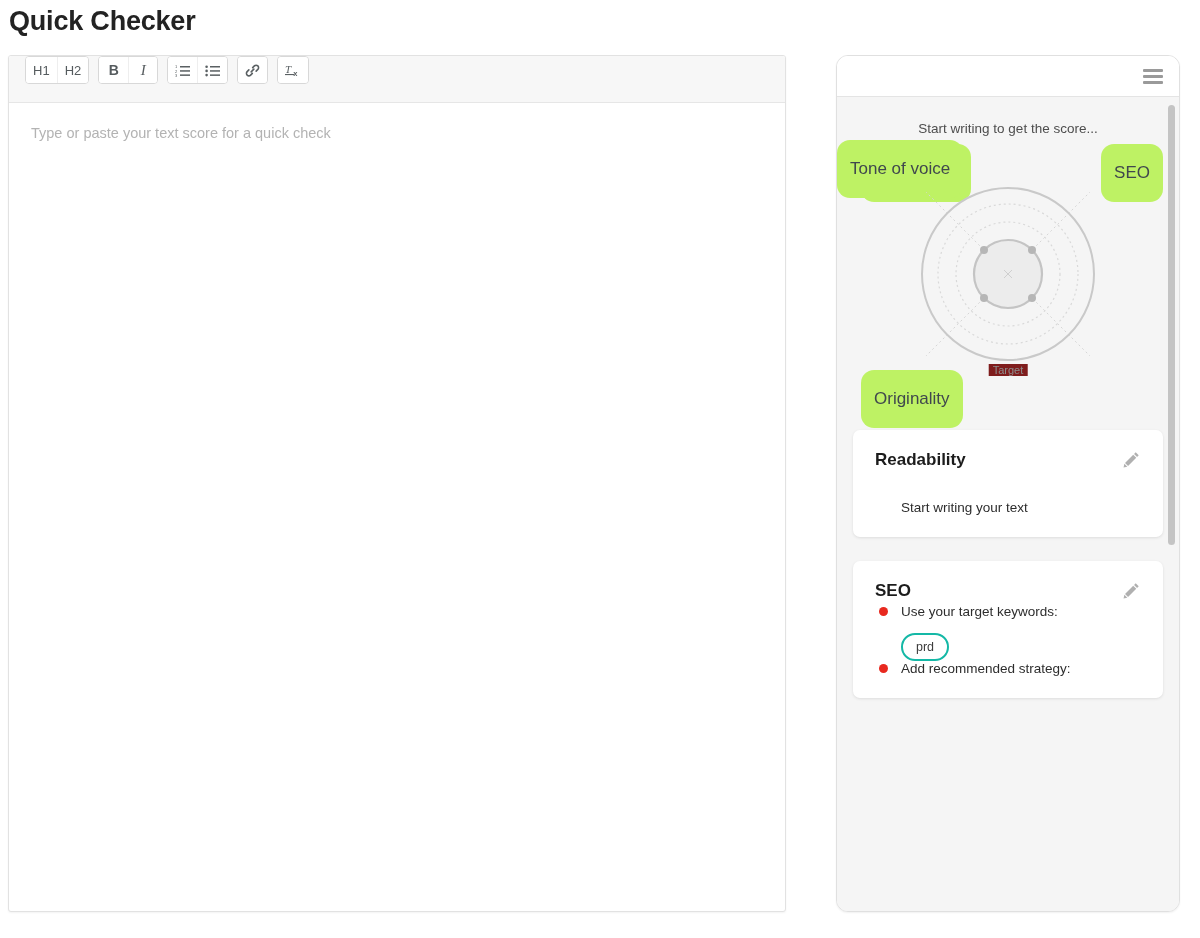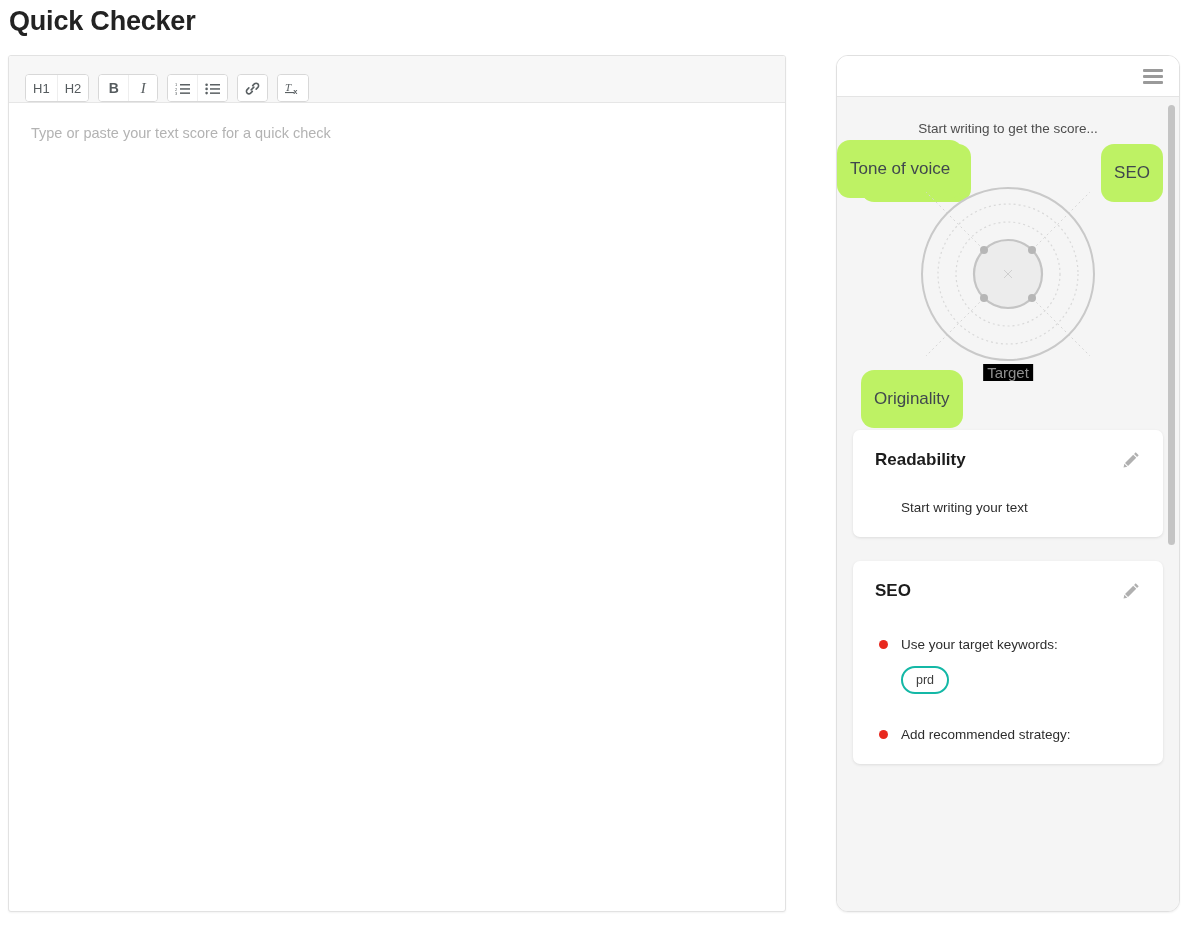--- a/index.html
+++ b/index.html
@@ -29,21 +29,21 @@
     border: 1px solid #e2e2e2;
     border-radius: 3px;
     box-shadow: 0 1px 2px rgba(0,0,0,0.05);
     overflow: hidden;
   }
   .editor-toolbar {
     height: 47px;
     background: #f7f7f7;
     border-bottom: 1px solid #e6e6e6;
     display: flex;
-    align-items: flex-end;
+    align-items: flex-start;
     padding-left: 16px;
     gap: 9px;
   }
   .tb-group {
     display: flex;
     align-items: stretch;
     background: #ffffff;
     border: 1px solid #d8d8d8;
     border-radius: 4px;
     height: 28px;
@@ -136,23 +136,23 @@
     cursor: pointer;
   }
   .pill-readability { left: 24px;  top: 4px; }
   .pill-seo        { right: 16px; top: 4px; }
   .pill-originality{ left: 24px;  bottom: 2px; }
   .radar-svg { position: absolute; left: 50%; top: 34px; transform: translateX(-50%); }
   .target-label {
     position: absolute;
     left: 50%; transform: translateX(-50%);
     top: 224px;
-    font-size: 15px;
+    font-size: 11px;
     color: #8e8e8e;
-    background: #000000;
+    background: #7f1d1d;
     padding: 0 4px;
   }
 
   
   .card {
     background: #ffffff;
     border-radius: 7px;
     margin: 0 16px 24px 16px;
     padding: 20px 22px 22px 22px;
     box-shadow: 0 1px 3px rgba(0,0,0,0.10);
@@ -168,21 +168,21 @@
     color: #1c1c1c;
   }
   .pencil-icon { cursor: pointer; flex: 0 0 auto; }
   .card-text {
     margin-top: 27px;
     font-size: 13.5px;
     color: #2d2d2d;
     margin-left: 26px;
   }
 
-  .seo-item { margin-top: 33px; }
+  .seo-item { }
   .seo-line { display: flex; align-items: center; gap: 13px; }
   .dot {
     width: 9px; height: 9px;
     border-radius: 50%;
     background: #e8291f;
     flex: 0 0 auto;
     margin-left: 4px;
   }
   .seo-label { font-size: 13.5px; color: #2d2d2d; }
   .chip-row {

